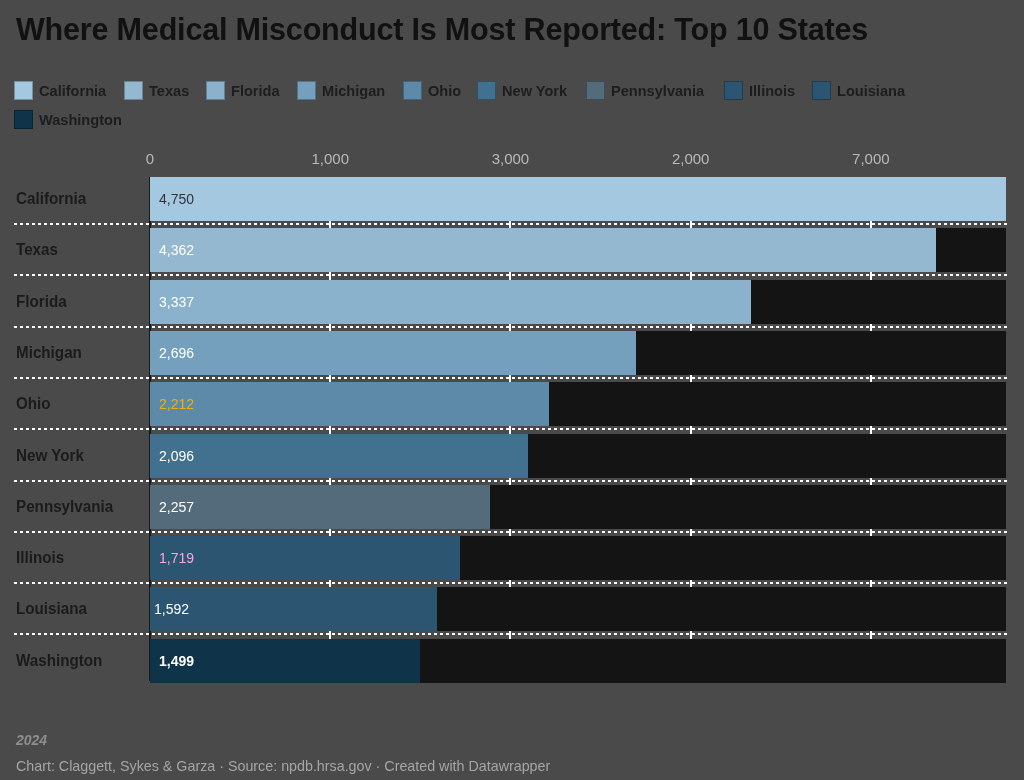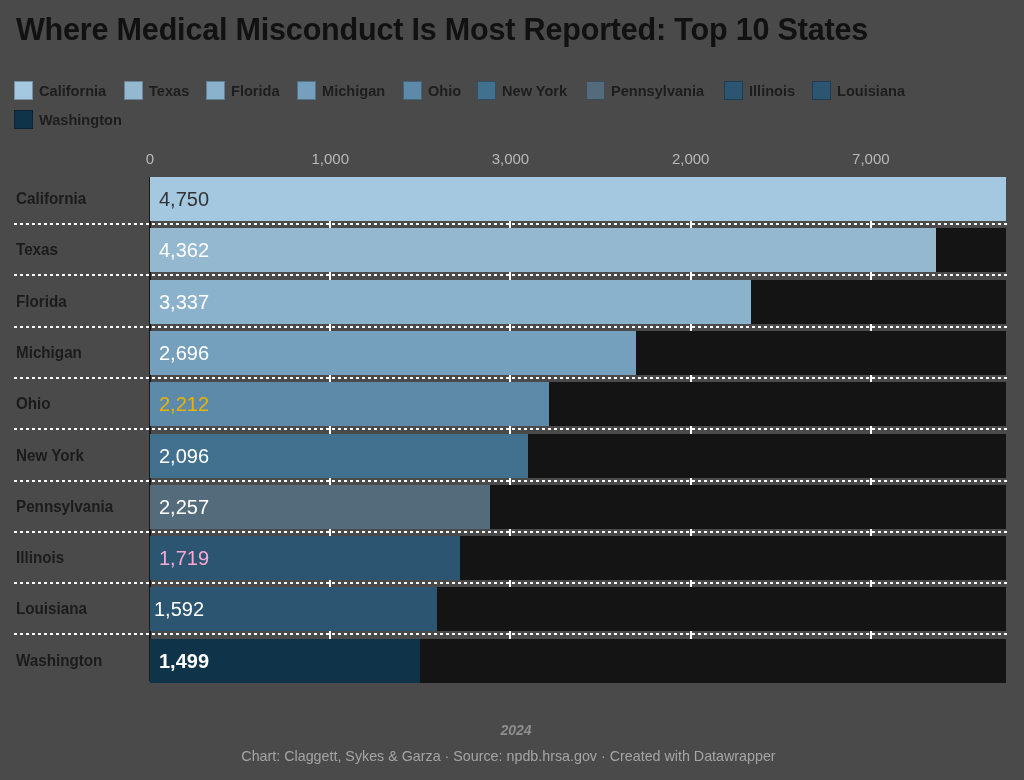--- a/index.html
+++ b/index.html
@@ -152,21 +152,21 @@
     left: 0;
     top: 0;
     height: 44px;
   }
   .row-value {
     position: absolute;
     top: 0;
     left: 9px;
     height: 44px;
     line-height: 44px;
-    font-size: 20px;
+    font-size: 14px;
     color: #ffffff;
     white-space: nowrap;
     z-index: 6;
   }
   .row-value.dark {
     color: #333333;
   }
 
   .row-sep {
     position: absolute;
@@ -178,23 +178,22 @@
       to right,
       #ffffff 0px, #ffffff 3px,
       rgba(255,255,255,0) 3px, rgba(255,255,255,0) 6px
     );
   }
 
   
   .footer {
     position: absolute;
     left: 16px;
-    bottom: 16px;
+    bottom: 6px;
     width: 1000px;
-    text-align: center;
   }
   .footer-note {
     font-size: 14px;
     color: #8e8e8e;
     font-style: italic;
     font-weight: bold;
     margin-bottom: 10px;
     white-space: nowrap;
   }
   .footer-credit {

